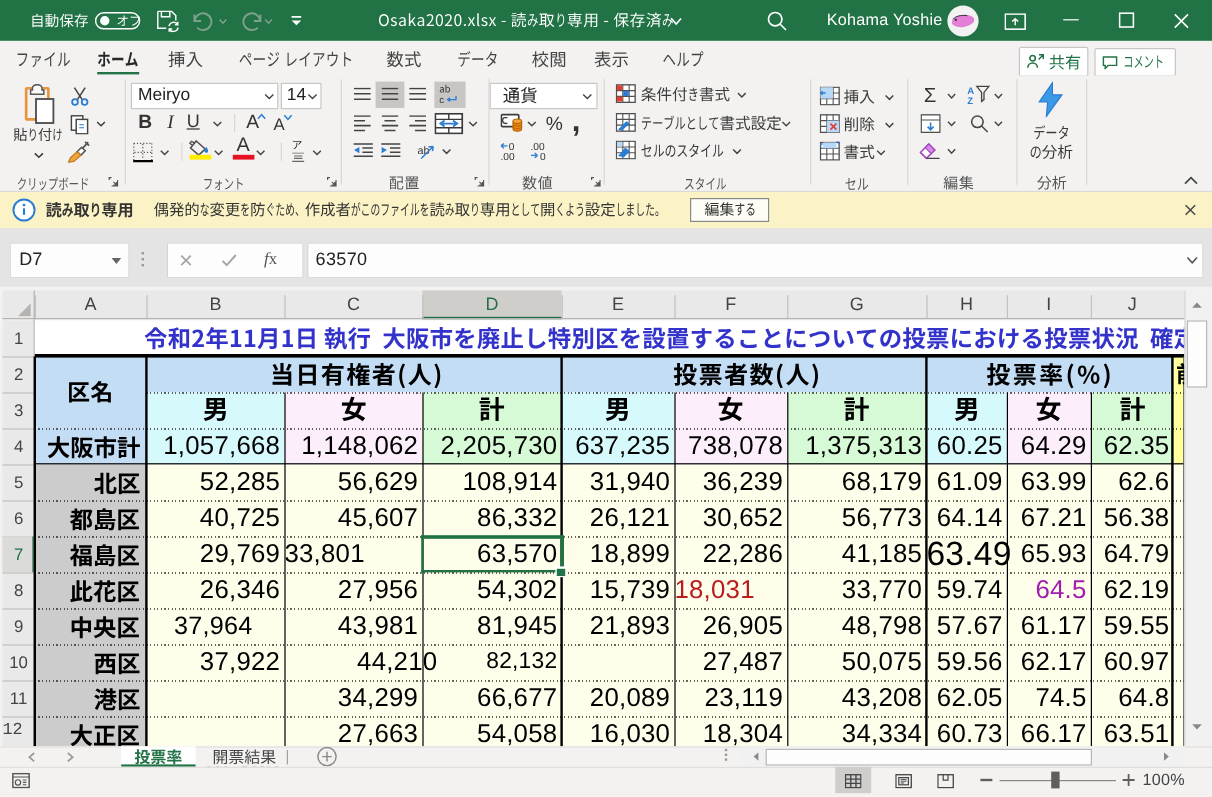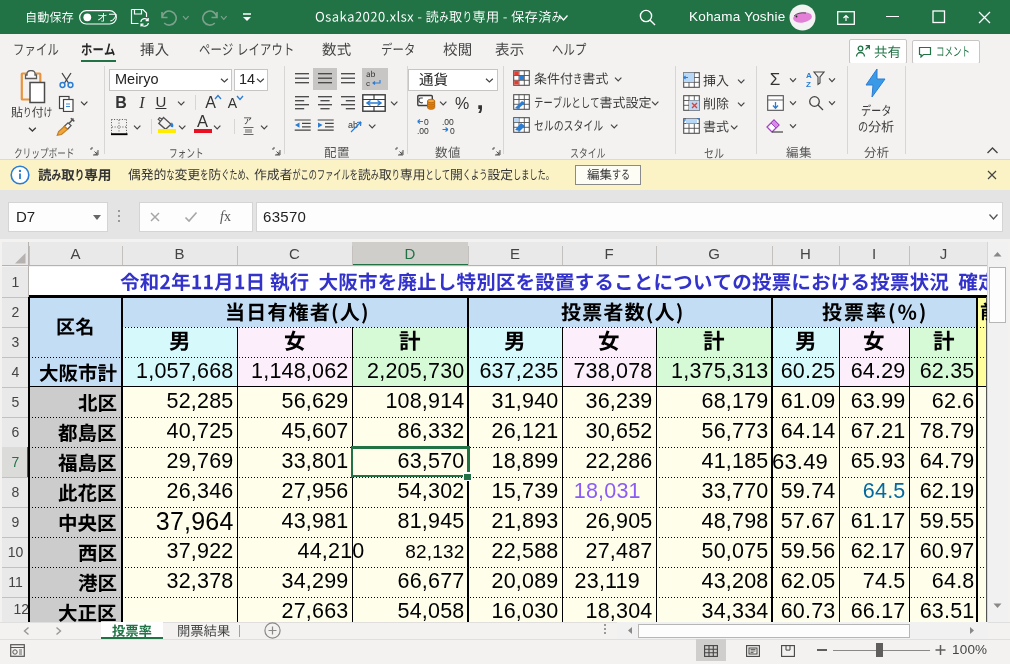--- a/index.html
+++ b/index.html
@@ -977,21 +977,21 @@
     <div style="position:absolute;left:2px;top:447px;width:27px;height:30px;font-family:'Liberation Sans',sans-serif;font-size:14px;color:#217346;font-weight:400;text-align:center;letter-spacing:0px;line-height:30px;white-space:nowrap;">7</div>
     <div style="position:absolute;left:2px;top:477px;width:27px;height:1px;background:#c3c0bd"></div>
     <div style="position:absolute;left:2px;top:477px;width:27px;height:30px;font-family:'Liberation Sans',sans-serif;font-size:14px;color:#444;font-weight:400;text-align:center;letter-spacing:0px;line-height:30px;white-space:nowrap;">8</div>
     <div style="position:absolute;left:2px;top:507px;width:27px;height:1px;background:#c3c0bd"></div>
     <div style="position:absolute;left:2px;top:507px;width:27px;height:30px;font-family:'Liberation Sans',sans-serif;font-size:14px;color:#444;font-weight:400;text-align:center;letter-spacing:0px;line-height:30px;white-space:nowrap;">9</div>
     <div style="position:absolute;left:2px;top:537px;width:27px;height:1px;background:#c3c0bd"></div>
     <div style="position:absolute;left:2px;top:537px;width:27px;height:30px;font-family:'Liberation Sans',sans-serif;font-size:14px;color:#444;font-weight:400;text-align:center;letter-spacing:0px;line-height:30px;white-space:nowrap;">10</div>
     <div style="position:absolute;left:2px;top:567px;width:27px;height:1px;background:#c3c0bd"></div>
     <div style="position:absolute;left:2px;top:567px;width:27px;height:30px;font-family:'Liberation Sans',sans-serif;font-size:14px;color:#444;font-weight:400;text-align:center;letter-spacing:0px;line-height:30px;white-space:nowrap;">11</div>
     <div style="position:absolute;left:2px;top:597px;width:27px;height:1px;background:#c3c0bd"></div>
-    <div style="position:absolute;left:2px;top:597px;width:27px;height:25px;font-family:Liberation Sans, sans-serif;font-size:14px;color:#444;font-weight:400;text-align:right;letter-spacing:0px;line-height:25px;white-space:nowrap;">12</div>
+    <div style="position:absolute;left:2px;top:597px;width:27px;height:25px;font-family:Liberation Mono, monospace;font-size:14px;color:#444;font-weight:400;text-align:left;letter-spacing:0px;line-height:25px;white-space:nowrap;">12</div>
     <div style="position:absolute;left:28px;top:242px;width:1px;height:380px;background:#b5b2af"></div>
     <div style="position:absolute;left:29px;top:267px;width:958px;height:30px;background:#fff"></div>
     <div style="position:absolute;left:29px;top:297px;width:93px;height:60px;background:#c3ddf5"></div>
     <div style="position:absolute;left:122px;top:297px;width:115px;height:30px;background:#c3ddf5"></div>
     <div style="position:absolute;left:237px;top:297px;width:115px;height:30px;background:#c3ddf5"></div>
     <div style="position:absolute;left:352px;top:297px;width:116px;height:30px;background:#c3ddf5"></div>
     <div style="position:absolute;left:468px;top:297px;width:94px;height:30px;background:#c3ddf5"></div>
     <div style="position:absolute;left:562px;top:297px;width:94px;height:30px;background:#c3ddf5"></div>
     <div style="position:absolute;left:656px;top:297px;width:116px;height:30px;background:#c3ddf5"></div>
     <div style="position:absolute;left:772px;top:297px;width:67px;height:30px;background:#c3ddf5"></div>
@@ -1229,95 +1229,93 @@
       </svg>
     </div>
     <div style="position:absolute;left:122px;top:417px;width:111.5px;height:30px;font-family:'Liberation Sans',sans-serif;font-size:21.5px;color:#000;font-weight:400;text-align:right;letter-spacing:0.2px;line-height:29px;white-space:nowrap;">40,725</div>
     <div style="position:absolute;left:237px;top:417px;width:111.5px;height:30px;font-family:'Liberation Sans',sans-serif;font-size:21.5px;color:#000;font-weight:400;text-align:right;letter-spacing:0.2px;line-height:29px;white-space:nowrap;">45,607</div>
     <div style="position:absolute;left:352px;top:417px;width:112.5px;height:30px;font-family:'Liberation Sans',sans-serif;font-size:21.5px;color:#000;font-weight:400;text-align:right;letter-spacing:0.2px;line-height:29px;white-space:nowrap;">86,332</div>
     <div style="position:absolute;left:468px;top:417px;width:90.5px;height:30px;font-family:'Liberation Sans',sans-serif;font-size:21.5px;color:#000;font-weight:400;text-align:right;letter-spacing:0.2px;line-height:29px;white-space:nowrap;">26,121</div>
     <div style="position:absolute;left:562px;top:417px;width:90.5px;height:30px;font-family:'Liberation Sans',sans-serif;font-size:21.5px;color:#000;font-weight:400;text-align:right;letter-spacing:0.2px;line-height:29px;white-space:nowrap;">30,652</div>
     <div style="position:absolute;left:656px;top:417px;width:112.5px;height:30px;font-family:'Liberation Sans',sans-serif;font-size:21.5px;color:#000;font-weight:400;text-align:right;letter-spacing:0.2px;line-height:29px;white-space:nowrap;">56,773</div>
     <div style="position:absolute;left:772px;top:417px;width:63.5px;height:30px;font-family:'Liberation Sans',sans-serif;font-size:21.5px;color:#000;font-weight:400;text-align:right;letter-spacing:0.2px;line-height:29px;white-space:nowrap;">64.14</div>
     <div style="position:absolute;left:839px;top:417px;width:66.5px;height:30px;font-family:'Liberation Sans',sans-serif;font-size:21.5px;color:#000;font-weight:400;text-align:right;letter-spacing:0.2px;line-height:29px;white-space:nowrap;">67.21</div>
-    <div style="position:absolute;left:909px;top:417px;width:65.5px;height:30px;font-family:'Liberation Sans',sans-serif;font-size:21.5px;color:#000;font-weight:400;text-align:right;letter-spacing:0.2px;line-height:29px;white-space:nowrap;">78.79</div>
+    <div style="position:absolute;left:909px;top:417px;width:65.5px;height:30px;font-family:'Liberation Sans',sans-serif;font-size:21.5px;color:#000;font-weight:400;text-align:right;letter-spacing:0.2px;line-height:29px;white-space:nowrap;">56.38</div>
     <div style="position:absolute;left:58.0px;top:452.5px;width:58px;height:20px">
       <svg width="58" height="20" viewBox="0 0 58 20" style="overflow:visible" fill="#000">
         <use href="#g175" transform="translate(0.0,17.2) scale(0.019500,-0.019500)"></use>
         <use href="#g174" transform="translate(19.5,17.2) scale(0.019500,-0.019500)"></use>
         <use href="#g137" transform="translate(39.0,17.2) scale(0.019500,-0.019500)"></use>
       </svg>
     </div>
     <div style="position:absolute;left:122px;top:447px;width:111.5px;height:30px;font-family:'Liberation Sans',sans-serif;font-size:21.5px;color:#000;font-weight:400;text-align:right;letter-spacing:0.2px;line-height:29px;white-space:nowrap;">29,769</div>
-    <div style="position:absolute;left:237px;top:447px;width:111.5px;height:30px;font-family:'Liberation Sans',sans-serif;font-size:21.5px;color:#000;font-weight:400;text-align:right;letter-spacing:0.2px;line-height:29px;white-space:nowrap;">33,801</div>
+    <div style="position:absolute;left:237px;top:447px;width:111.5px;height:30px;font-family:'Liberation Sans',sans-serif;font-size:21.5px;color:#000;font-weight:400;letter-spacing:0.2px;line-height:29px;white-space:nowrap;">33,801</div>
     <div style="position:absolute;left:352px;top:447px;width:112.5px;height:30px;font-family:'Liberation Sans',sans-serif;font-size:21.5px;color:#000;font-weight:400;text-align:right;letter-spacing:0.2px;line-height:29px;white-space:nowrap;">63,570</div>
     <div style="position:absolute;left:468px;top:447px;width:90.5px;height:30px;font-family:'Liberation Sans',sans-serif;font-size:21.5px;color:#000;font-weight:400;text-align:right;letter-spacing:0.2px;line-height:29px;white-space:nowrap;">18,899</div>
     <div style="position:absolute;left:562px;top:447px;width:90.5px;height:30px;font-family:'Liberation Sans',sans-serif;font-size:21.5px;color:#000;font-weight:400;text-align:right;letter-spacing:0.2px;line-height:29px;white-space:nowrap;">22,286</div>
     <div style="position:absolute;left:656px;top:447px;width:112.5px;height:30px;font-family:'Liberation Sans',sans-serif;font-size:21.5px;color:#000;font-weight:400;text-align:right;letter-spacing:0.2px;line-height:29px;white-space:nowrap;">41,185</div>
-    <div style="position:absolute;left:772px;top:447px;width:63.5px;height:30px;font-family:'Liberation Sans',sans-serif;font-size:22px;color:#000;font-weight:400;text-align:left;letter-spacing:0.2px;line-height:29px;white-space:nowrap;">63.49</div>
+    <div style="position:absolute;left:772px;top:447px;width:63.5px;height:30px;font-family:'Liberation Sans',sans-serif;font-size:28px;color:#000;font-weight:400;text-align:center;letter-spacing:0.2px;line-height:29px;white-space:nowrap;">63.49</div>
     <div style="position:absolute;left:839px;top:447px;width:66.5px;height:30px;font-family:'Liberation Sans',sans-serif;font-size:21.5px;color:#000;font-weight:400;text-align:right;letter-spacing:0.2px;line-height:29px;white-space:nowrap;">65.93</div>
     <div style="position:absolute;left:909px;top:447px;width:65.5px;height:30px;font-family:'Liberation Sans',sans-serif;font-size:21.5px;color:#000;font-weight:400;text-align:right;letter-spacing:0.2px;line-height:29px;white-space:nowrap;">64.79</div>
     <div style="position:absolute;left:58.0px;top:482.5px;width:58px;height:20px">
       <svg width="58" height="20" viewBox="0 0 58 20" style="overflow:visible" fill="#000">
         <use href="#g176" transform="translate(0.0,17.2) scale(0.019500,-0.019500)"></use>
         <use href="#g177" transform="translate(19.5,17.2) scale(0.019500,-0.019500)"></use>
         <use href="#g137" transform="translate(39.0,17.2) scale(0.019500,-0.019500)"></use>
       </svg>
     </div>
     <div style="position:absolute;left:122px;top:477px;width:111.5px;height:30px;font-family:'Liberation Sans',sans-serif;font-size:21.5px;color:#000;font-weight:400;text-align:right;letter-spacing:0.2px;line-height:29px;white-space:nowrap;">26,346</div>
     <div style="position:absolute;left:237px;top:477px;width:111.5px;height:30px;font-family:'Liberation Sans',sans-serif;font-size:21.5px;color:#000;font-weight:400;text-align:right;letter-spacing:0.2px;line-height:29px;white-space:nowrap;">27,956</div>
     <div style="position:absolute;left:352px;top:477px;width:112.5px;height:30px;font-family:'Liberation Sans',sans-serif;font-size:21.5px;color:#000;font-weight:400;text-align:right;letter-spacing:0.2px;line-height:29px;white-space:nowrap;">54,302</div>
     <div style="position:absolute;left:468px;top:477px;width:90.5px;height:30px;font-family:'Liberation Sans',sans-serif;font-size:21.5px;color:#000;font-weight:400;text-align:right;letter-spacing:0.2px;line-height:29px;white-space:nowrap;">15,739</div>
-    <div style="position:absolute;left:562px;top:477px;width:90.5px;height:30px;font-family:'Liberation Sans',sans-serif;font-size:21.5px;color:#8b5cf6;font-weight:400;text-align:center;letter-spacing:0.2px;line-height:29px;white-space:nowrap;">18,031</div>
+    <div style="position:absolute;left:562px;top:477px;width:90.5px;height:30px;font-family:'Liberation Sans',sans-serif;font-size:21.5px;color:#b91c1c;font-weight:400;text-align:left;letter-spacing:0.2px;line-height:29px;white-space:nowrap;">18,031</div>
     <div style="position:absolute;left:656px;top:477px;width:112.5px;height:30px;font-family:'Liberation Sans',sans-serif;font-size:21.5px;color:#000;font-weight:400;text-align:right;letter-spacing:0.2px;line-height:29px;white-space:nowrap;">33,770</div>
     <div style="position:absolute;left:772px;top:477px;width:63.5px;height:30px;font-family:'Liberation Sans',sans-serif;font-size:21.5px;color:#000;font-weight:400;text-align:right;letter-spacing:0.2px;line-height:29px;white-space:nowrap;">59.74</div>
-    <div style="position:absolute;left:839px;top:477px;width:66.5px;height:30px;font-family:'Liberation Sans',sans-serif;font-size:21.5px;color:#0369a1;font-weight:400;text-align:right;letter-spacing:0.2px;line-height:29px;white-space:nowrap;">64.5</div>
+    <div style="position:absolute;left:839px;top:477px;width:66.5px;height:30px;font-family:'Liberation Sans',sans-serif;font-size:21.5px;color:#a21caf;font-weight:400;text-align:right;letter-spacing:0.2px;line-height:29px;white-space:nowrap;">64.5</div>
     <div style="position:absolute;left:909px;top:477px;width:65.5px;height:30px;font-family:'Liberation Sans',sans-serif;font-size:21.5px;color:#000;font-weight:400;text-align:right;letter-spacing:0.2px;line-height:29px;white-space:nowrap;">62.19</div>
     <div style="position:absolute;left:58.0px;top:512.5px;width:58px;height:20px">
       <svg width="58" height="20" viewBox="0 0 58 20" style="overflow:visible" fill="#000">
         <use href="#g178" transform="translate(0.0,17.2) scale(0.019500,-0.019500)"></use>
         <use href="#g179" transform="translate(19.5,17.2) scale(0.019500,-0.019500)"></use>
         <use href="#g137" transform="translate(39.0,17.2) scale(0.019500,-0.019500)"></use>
       </svg>
     </div>
-    <div style="position:absolute;left:122px;top:507px;width:111.5px;height:30px;font-family:'Liberation Sans',sans-serif;font-size:25px;color:#000;font-weight:400;text-align:right;letter-spacing:0.2px;line-height:29px;white-space:nowrap;">37,964</div>
+    <div style="position:absolute;left:122px;top:507px;width:111.5px;height:30px;font-family:'Liberation Sans',sans-serif;font-size:21px;color:#000;font-weight:400;text-align:center;letter-spacing:0.2px;line-height:29px;white-space:nowrap;">37,964</div>
     <div style="position:absolute;left:237px;top:507px;width:111.5px;height:30px;font-family:'Liberation Sans',sans-serif;font-size:21.5px;color:#000;font-weight:400;text-align:right;letter-spacing:0.2px;line-height:29px;white-space:nowrap;">43,981</div>
     <div style="position:absolute;left:352px;top:507px;width:112.5px;height:30px;font-family:'Liberation Sans',sans-serif;font-size:21.5px;color:#000;font-weight:400;text-align:right;letter-spacing:0.2px;line-height:29px;white-space:nowrap;">81,945</div>
     <div style="position:absolute;left:468px;top:507px;width:90.5px;height:30px;font-family:'Liberation Sans',sans-serif;font-size:21.5px;color:#000;font-weight:400;text-align:right;letter-spacing:0.2px;line-height:29px;white-space:nowrap;">21,893</div>
     <div style="position:absolute;left:562px;top:507px;width:90.5px;height:30px;font-family:'Liberation Sans',sans-serif;font-size:21.5px;color:#000;font-weight:400;text-align:right;letter-spacing:0.2px;line-height:29px;white-space:nowrap;">26,905</div>
     <div style="position:absolute;left:656px;top:507px;width:112.5px;height:30px;font-family:'Liberation Sans',sans-serif;font-size:21.5px;color:#000;font-weight:400;text-align:right;letter-spacing:0.2px;line-height:29px;white-space:nowrap;">48,798</div>
     <div style="position:absolute;left:772px;top:507px;width:63.5px;height:30px;font-family:'Liberation Sans',sans-serif;font-size:21.5px;color:#000;font-weight:400;text-align:right;letter-spacing:0.2px;line-height:29px;white-space:nowrap;">57.67</div>
     <div style="position:absolute;left:839px;top:507px;width:66.5px;height:30px;font-family:'Liberation Sans',sans-serif;font-size:21.5px;color:#000;font-weight:400;text-align:right;letter-spacing:0.2px;line-height:29px;white-space:nowrap;">61.17</div>
     <div style="position:absolute;left:909px;top:507px;width:65.5px;height:30px;font-family:'Liberation Sans',sans-serif;font-size:21.5px;color:#000;font-weight:400;text-align:right;letter-spacing:0.2px;line-height:29px;white-space:nowrap;">59.55</div>
     <div style="position:absolute;left:77.5px;top:542.5px;width:39px;height:20px">
       <svg width="39" height="20" viewBox="0 0 39 20" style="overflow:visible" fill="#000">
         <use href="#g180" transform="translate(0.0,17.2) scale(0.019500,-0.019500)"></use>
         <use href="#g137" transform="translate(19.5,17.2) scale(0.019500,-0.019500)"></use>
       </svg>
     </div>
     <div style="position:absolute;left:122px;top:537px;width:111.5px;height:30px;font-family:'Liberation Sans',sans-serif;font-size:21.5px;color:#000;font-weight:400;text-align:right;letter-spacing:0.2px;line-height:29px;white-space:nowrap;">37,922</div>
     <div style="position:absolute;left:237px;top:537px;width:111.5px;height:30px;font-family:'Liberation Sans',sans-serif;font-size:21.5px;color:#000;font-weight:400;text-align:right;letter-spacing:0.2px;line-height:29px;white-space:nowrap;margin-left:16px;">44,210</div>
     <div style="position:absolute;left:352px;top:537px;width:112.5px;height:30px;font-family:'Liberation Sans',sans-serif;font-size:19px;color:#000;font-weight:400;text-align:right;letter-spacing:0.2px;line-height:29px;white-space:nowrap;">82,132</div>
-    <div style="position:absolute;left:468px;top:537px;width:90.5px;height:30px;font-family:'Liberation Sans',sans-serif;font-size:21.5px;color:#000;font-weight:400;text-align:right;letter-spacing:0.2px;line-height:29px;white-space:nowrap;">22,588</div>
     <div style="position:absolute;left:562px;top:537px;width:90.5px;height:30px;font-family:'Liberation Sans',sans-serif;font-size:21.5px;color:#000;font-weight:400;text-align:right;letter-spacing:0.2px;line-height:29px;white-space:nowrap;">27,487</div>
     <div style="position:absolute;left:656px;top:537px;width:112.5px;height:30px;font-family:'Liberation Sans',sans-serif;font-size:21.5px;color:#000;font-weight:400;text-align:right;letter-spacing:0.2px;line-height:29px;white-space:nowrap;">50,075</div>
     <div style="position:absolute;left:772px;top:537px;width:63.5px;height:30px;font-family:'Liberation Sans',sans-serif;font-size:21.5px;color:#000;font-weight:400;text-align:right;letter-spacing:0.2px;line-height:29px;white-space:nowrap;">59.56</div>
     <div style="position:absolute;left:839px;top:537px;width:66.5px;height:30px;font-family:'Liberation Sans',sans-serif;font-size:21.5px;color:#000;font-weight:400;text-align:right;letter-spacing:0.2px;line-height:29px;white-space:nowrap;">62.17</div>
     <div style="position:absolute;left:909px;top:537px;width:65.5px;height:30px;font-family:'Liberation Sans',sans-serif;font-size:21.5px;color:#000;font-weight:400;text-align:right;letter-spacing:0.2px;line-height:29px;white-space:nowrap;">60.97</div>
     <div style="position:absolute;left:77.5px;top:572.5px;width:39px;height:20px">
       <svg width="39" height="20" viewBox="0 0 39 20" style="overflow:visible" fill="#000">
         <use href="#g181" transform="translate(0.0,17.2) scale(0.019500,-0.019500)"></use>
         <use href="#g137" transform="translate(19.5,17.2) scale(0.019500,-0.019500)"></use>
       </svg>
     </div>
-    <div style="position:absolute;left:122px;top:567px;width:111.5px;height:30px;font-family:'Liberation Sans',sans-serif;font-size:21.5px;color:#000;font-weight:400;text-align:right;letter-spacing:0.2px;line-height:29px;white-space:nowrap;">32,378</div>
     <div style="position:absolute;left:237px;top:567px;width:111.5px;height:30px;font-family:'Liberation Sans',sans-serif;font-size:21.5px;color:#000;font-weight:400;text-align:right;letter-spacing:0.2px;line-height:29px;white-space:nowrap;">34,299</div>
     <div style="position:absolute;left:352px;top:567px;width:112.5px;height:30px;font-family:'Liberation Sans',sans-serif;font-size:21.5px;color:#000;font-weight:400;text-align:right;letter-spacing:0.2px;line-height:29px;white-space:nowrap;">66,677</div>
     <div style="position:absolute;left:468px;top:567px;width:90.5px;height:30px;font-family:'Liberation Sans',sans-serif;font-size:21.5px;color:#000;font-weight:400;text-align:right;letter-spacing:0.2px;line-height:29px;white-space:nowrap;">20,089</div>
-    <div style="position:absolute;left:562px;top:567px;width:90.5px;height:30px;font-family:'Liberation Sans',sans-serif;font-size:21.5px;color:#000;font-weight:400;text-align:center;letter-spacing:0.2px;line-height:29px;white-space:nowrap;">23,119</div>
+    <div style="position:absolute;left:562px;top:567px;width:90.5px;height:30px;font-family:'Liberation Sans',sans-serif;font-size:21.5px;color:#000;font-weight:400;text-align:right;letter-spacing:0.2px;line-height:29px;white-space:nowrap;">23,119</div>
     <div style="position:absolute;left:656px;top:567px;width:112.5px;height:30px;font-family:'Liberation Sans',sans-serif;font-size:21.5px;color:#000;font-weight:400;text-align:right;letter-spacing:0.2px;line-height:29px;white-space:nowrap;">43,208</div>
     <div style="position:absolute;left:772px;top:567px;width:63.5px;height:30px;font-family:'Liberation Sans',sans-serif;font-size:21.5px;color:#000;font-weight:400;text-align:right;letter-spacing:0.2px;line-height:29px;white-space:nowrap;">62.05</div>
     <div style="position:absolute;left:839px;top:567px;width:66.5px;height:30px;font-family:'Liberation Sans',sans-serif;font-size:21.5px;color:#000;font-weight:400;text-align:right;letter-spacing:0.2px;line-height:29px;white-space:nowrap;">74.5</div>
     <div style="position:absolute;left:909px;top:567px;width:65.5px;height:30px;font-family:'Liberation Sans',sans-serif;font-size:21.5px;color:#000;font-weight:400;text-align:right;letter-spacing:0.2px;line-height:29px;white-space:nowrap;">64.8</div>
     <div style="position:absolute;left:58.0px;top:602.5px;width:58px;height:20px">
       <svg width="58" height="20" viewBox="0 0 58 20" style="overflow:visible" fill="#000">
         <use href="#g128" transform="translate(0.0,17.2) scale(0.019500,-0.019500)"></use>
         <use href="#g182" transform="translate(19.5,17.2) scale(0.019500,-0.019500)"></use>
         <use href="#g137" transform="translate(39.0,17.2) scale(0.019500,-0.019500)"></use>
       </svg>

